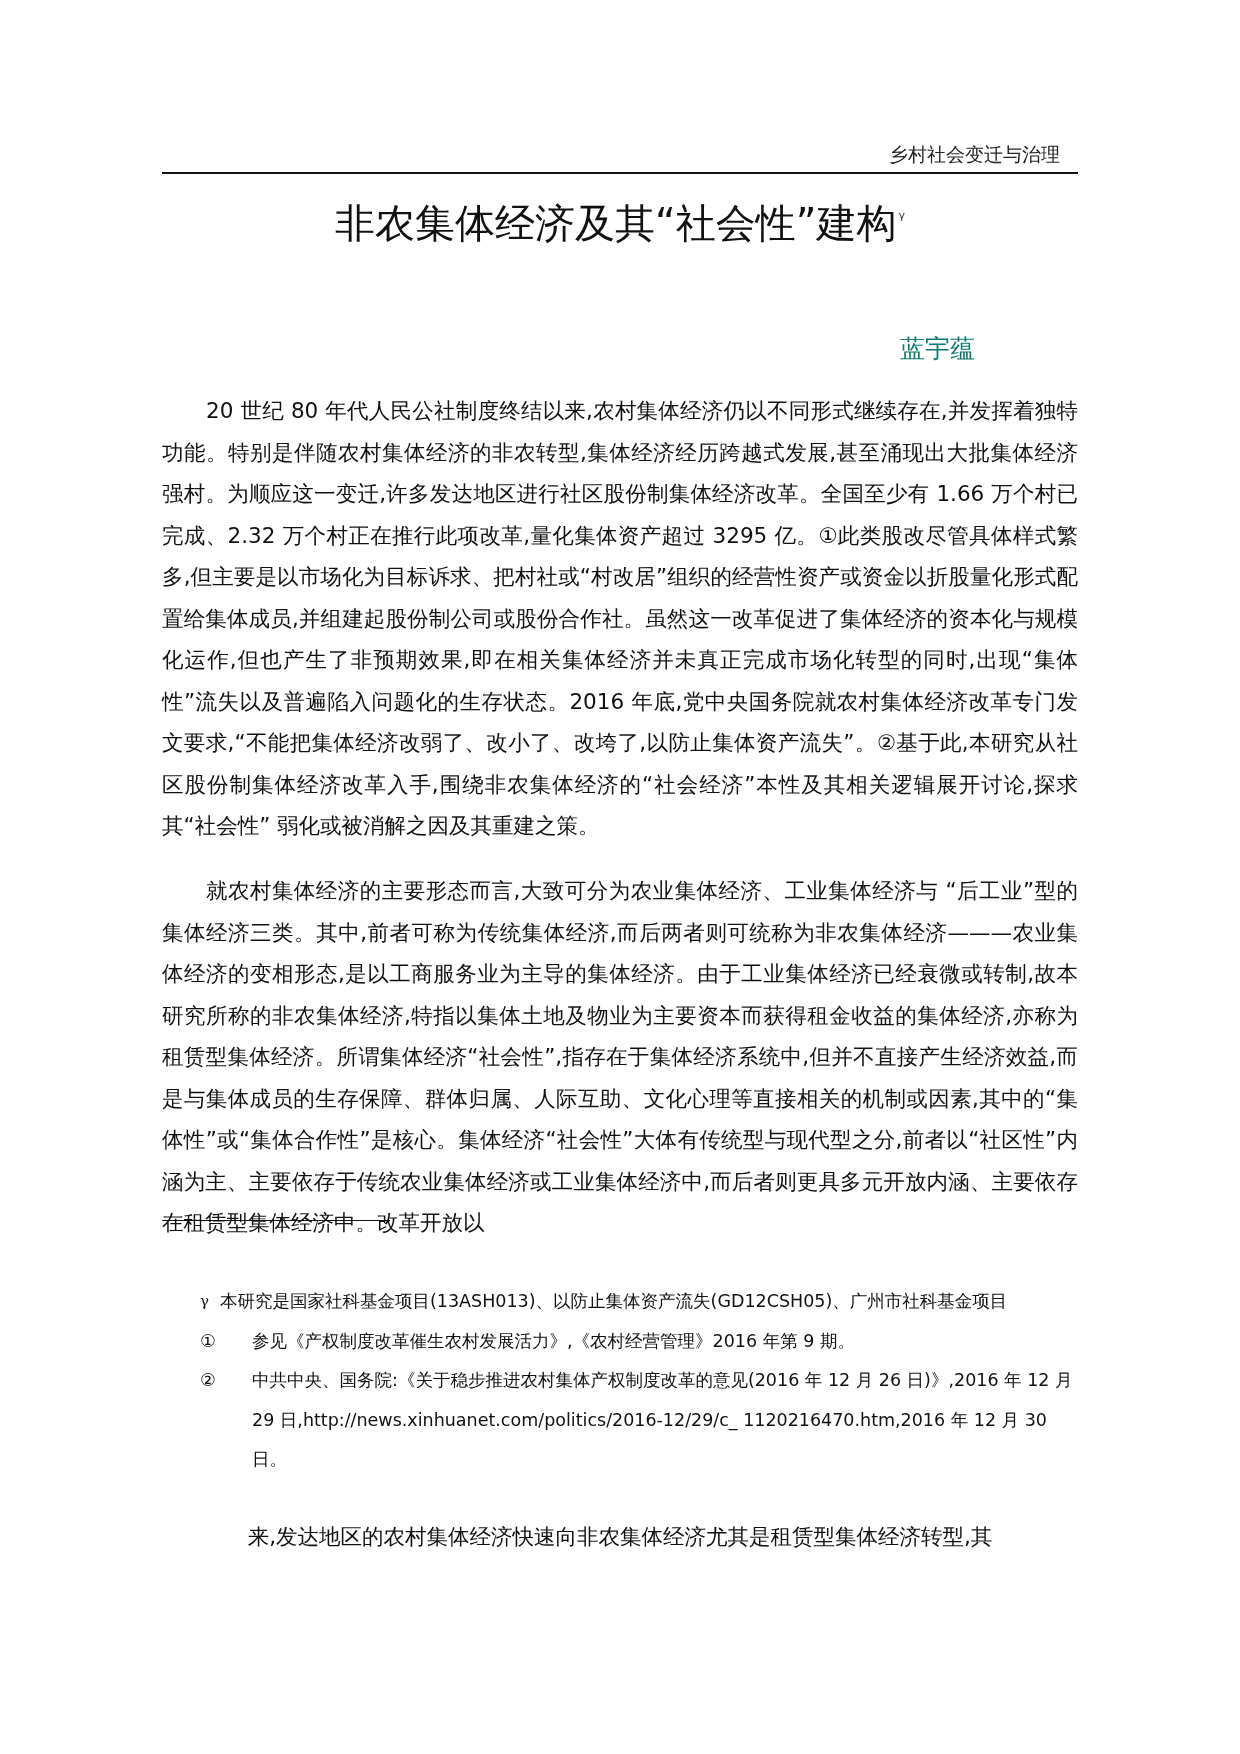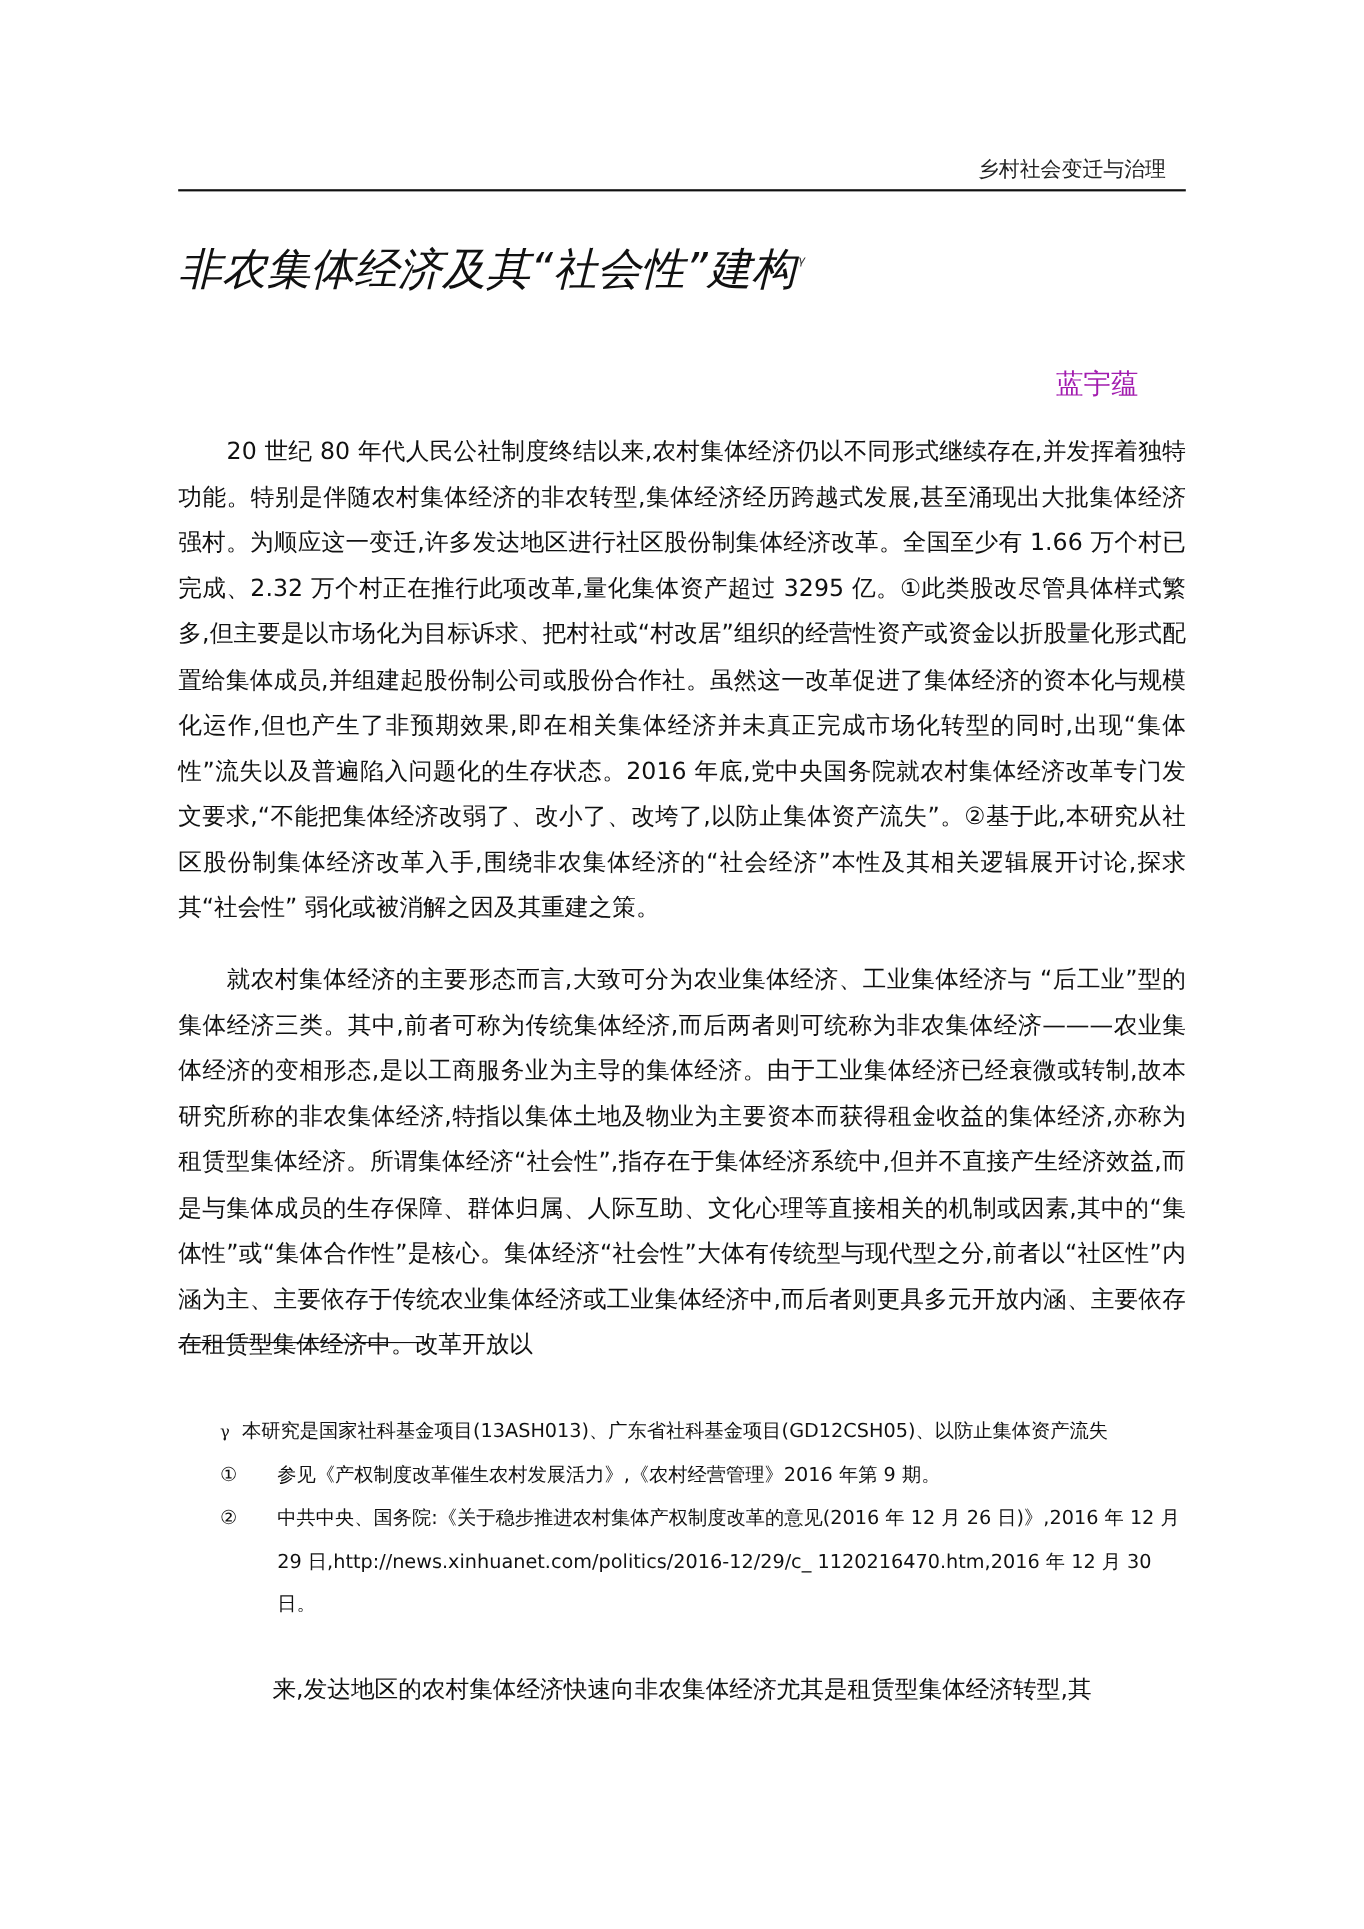--- a/index.html
+++ b/index.html
@@ -9,27 +9,27 @@
   }
   .running-head {
     position: absolute; right: 180px; top: 142px;
     font-size: 19px; line-height: 24px; color: #222;
   }
   .head-rule {
     position: absolute; left: 162px; top: 172px; width: 916px; height: 0;
     border-top: 2px solid #111;
   }
   .title {
-    position: absolute; left: 162px; width: 916px; top: 209px; 
-    font-size: 40px; line-height: 56px; color: #111; letter-spacing: 0px; font-style: italic;
+    position: absolute; left: 162px; width: 916px; top: 188px; text-align: center;
+    font-size: 40px; line-height: 56px; color: #111; letter-spacing: 0px;
   }
   .title sup { font-size: 11px; vertical-align: 18px; margin-left: 2px; color: #333; }
   .author {
-    position: absolute; left: 960px; top: 333px;
-    font-size: 25px; line-height: 32px; color: #a21caf;
+    position: absolute; left: 900px; top: 333px;
+    font-size: 25px; line-height: 32px; color: #0f766e;
   }
   .body-text {
     position: absolute; left: 162px; width: 916px;
     font-size: 21.5px; line-height: 41.5px; text-align: justify; color: #111; margin-top: 15px;
   }
   .body-text p { margin: 0; text-indent: 44px; }
   .p1 { top: 375px; }
   .p2 { top: 855px; }
   .foot-rule {
     position: absolute; left: 162px; top: 1220px; width: 228px; height: 0;
@@ -67,21 +67,21 @@
 <div class="body-text p2">
   <p>就农村集体经济的主要形态而言,大致可分为农业集体经济、工业集体经济与 “后工业”型的集体经济三类。其中,前者可称为传统集体经济,而后两者则可统称为非农集体经济———农业集体经济的变相形态,是以工商服务业为主导的集体经济。由于工业集体经济已经衰微或转制,故本研究所称的非农集体经济,特指以集体土地及物业为主要资本而获得租金收益的集体经济,亦称为租赁型集体经济。所谓集体经济“社会性”,指存在于集体经济系统中,但并不直接产生经济效益,而是与集体成员的生存保障、群体归属、人际互助、文化心理等直接相关的机制或因素,其中的“集体性”或“集体合作性”是核心。集体经济“社会性”大体有传统型与现代型之分,前者以“社区性”内涵为主、主要依存于传统农业集体经济或工业集体经济中,而后者则更具多元开放内涵、主要依存在租赁型集体经济中。改革开放以</p>
 </div>
 
 <div class="foot-rule"></div>
 
 <div class="footnotes">
   <div class="fn gamma">
     <span class="mark">γ</span>
     <div class="txt">
-      <div>本研究是国家社科基金项目(13ASH013)、广东省社科基金项目(GD12CSH05)、以防止集体资产流失</div>
+      <div>本研究是国家社科基金项目(13ASH013)、以防止集体资产流失(GD12CSH05)、广州市社科基金项目</div>
     </div>
   </div>
   <div class="fn">
     <span class="mark">①</span>
     <span class="txt">参见《产权制度改革催生农村发展活力》,《农村经营管理》2016 年第 9 期。</span>
   </div>
   <div class="fn">
     <span class="mark">②</span>
     <span class="txt" style="word-break: break-all;">中共中央、国务院:《关于稳步推进农村集体产权制度改革的意见(2016 年 12 月 26 日)》,2016 年 12 月 29 日,http://news.xinhuanet.com/politics/2016-12/29/c_ 1120216470.htm,2016 年 12 月 30 日。</span>
   </div>

